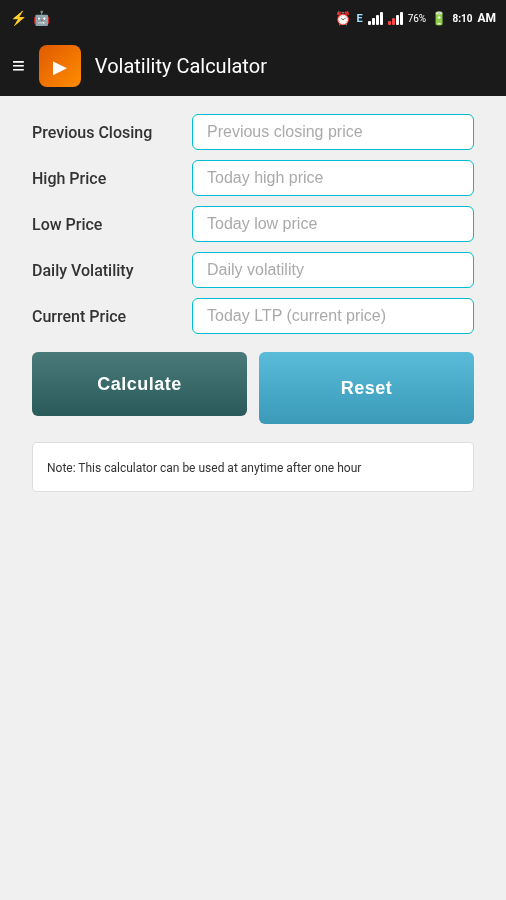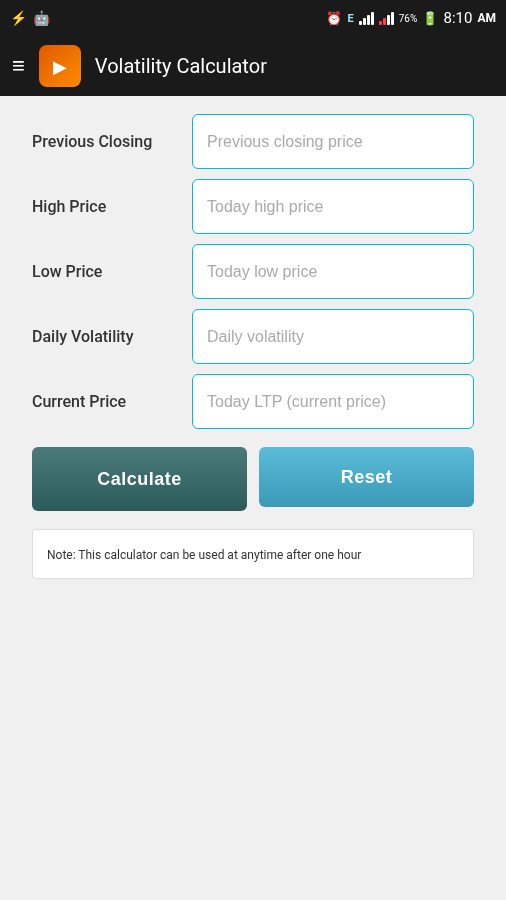--- a/index.html
+++ b/index.html
@@ -46,23 +46,23 @@
       color: #ffffff;
       font-size: 14px;
     }
 
     .battery-text {
       font-size: 10px;
       color: #ffffff;
     }
 
     .time-text {
-      font-size: 15px;
-      color: #ffffff;
-      font-weight: normal;
+      font-size: 10px;
+      color: #ffffff;
+      font-weight: bold;
     }
 
     
     .title-bar {
       width: 100%;
       height: 60px;
       background-color: #1a1a1a;
       display: flex;
       align-items: center;
       padding: 0 12px;
@@ -114,21 +114,21 @@
     .form-label {
       width: 160px;
       font-size: 16px;
       color: #333333;
       font-weight: 500;
       flex-shrink: 0;
     }
 
     .form-input {
       flex: 1;
-      height: 55px;
+      height: 36px;
       border: 1.5px solid #00bcd4;
       border-radius: 6px;
       background-color: #ffffff;
       padding: 0 14px;
       font-size: 16px;
       color: #0f766e;
       outline: none;
     }
 
     .form-input::placeholder {
@@ -150,21 +150,21 @@
       border-radius: 6px;
       color: #ffffff;
       font-size: 18px;
       font-weight: 600;
       cursor: pointer;
       letter-spacing: 0.5px;
     }
 
     .btn-reset {
       flex: 1;
-      height: 60px;
+      height: 72px;
       background: linear-gradient(180deg, #5abcd8 0%, #3a9ab8 100%);
       border: none;
       border-radius: 6px;
       color: #ffffff;
       font-size: 18px;
       font-weight: 600;
       cursor: pointer;
       letter-spacing: 0.5px;
     }
 

